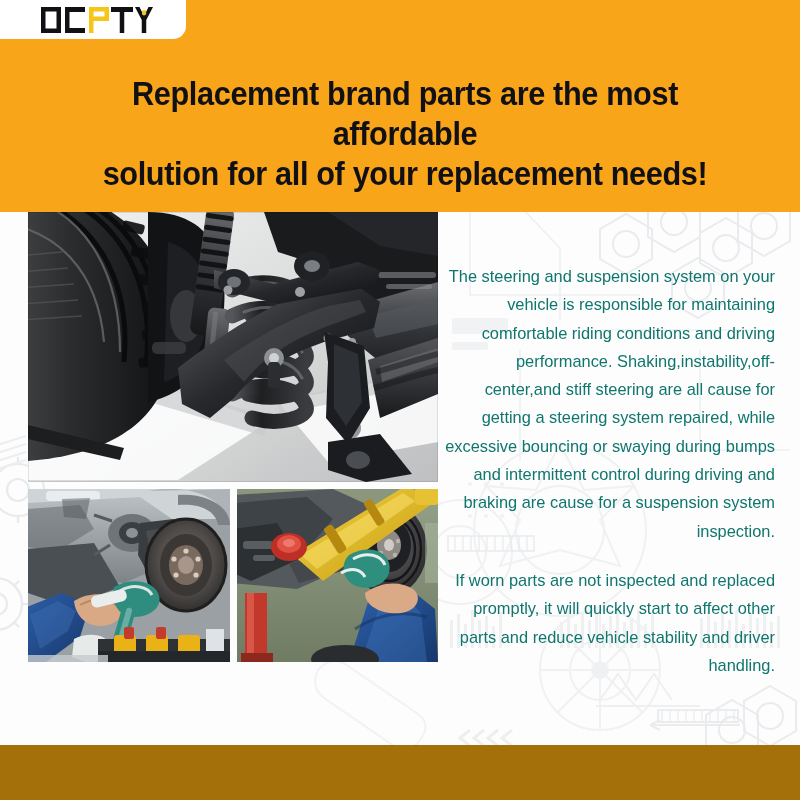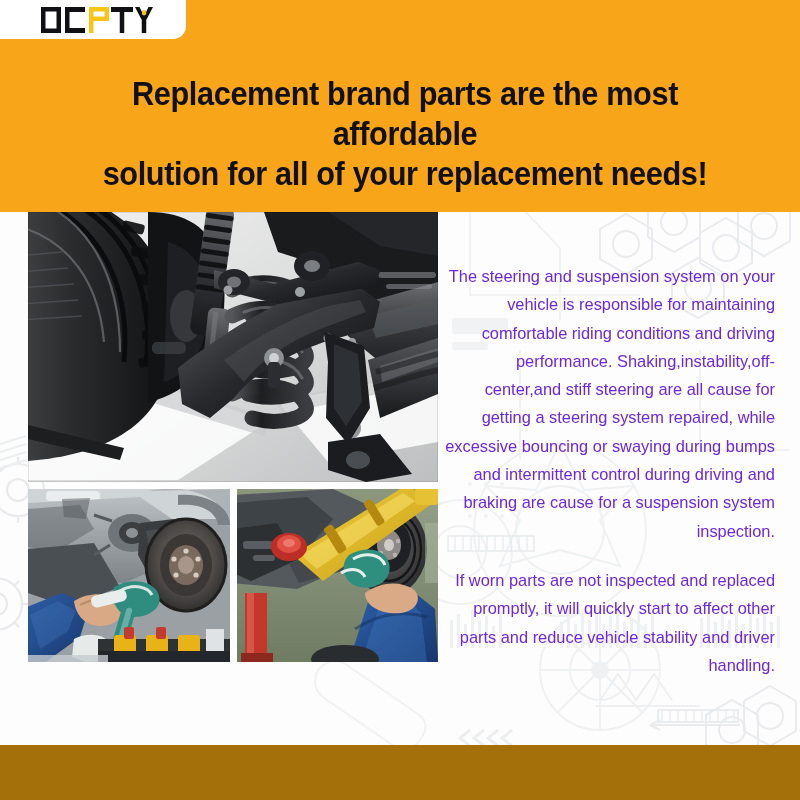--- a/index.html
+++ b/index.html
@@ -54,21 +54,21 @@
   .photo{position:absolute;overflow:hidden;background:#6f7173;}
   #photo-main{left:28px;top:212px;width:410px;height:270px;}
   #photo-bl{left:28px;top:489px;width:202px;height:173px;}
   #photo-br{left:237px;top:489px;width:201px;height:173px;}
   .photo svg{display:block;width:100%;height:100%;}
 
   
   #copy{
     position:absolute;left:440px;top:262px;width:335px;
     text-align:right;
-    color:#6d28d9;
+    color:#0f766e;
     font-size:16.4px;
     line-height:28.3px;
   }
   #copy p{margin:0;}
   #copy p.p2{margin-top:21px;text-align:right;}
 </style>
 </head>
 <body>
 
 <div id="poster">

